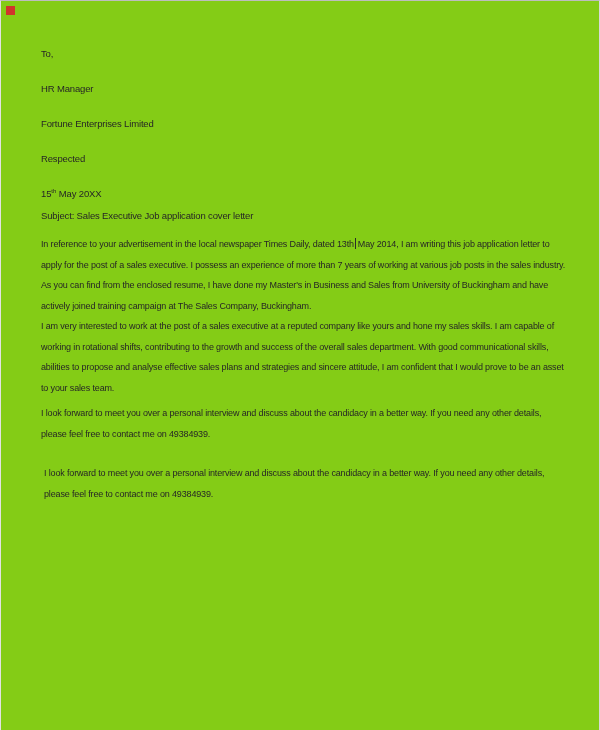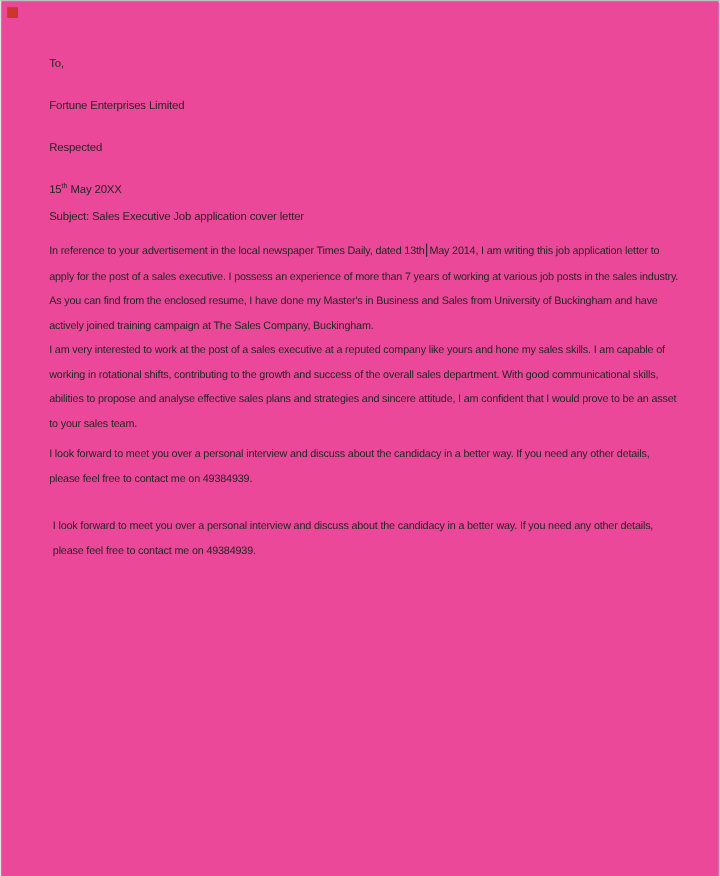--- a/index.html
+++ b/index.html
@@ -9,21 +9,21 @@
     height: 730px;
     background: #ffffff;
     font-family: "Liberation Sans", sans-serif;
     color: #262626;
     overflow: hidden;
   }
   .page {
     position: relative;
     width: 600px;
     height: 730px;
-    background: #ec4899;
+    background: #84cc16;
     border-top: 1px solid #bdbdbd;
     border-left: 1px solid #e2e2e2;
     border-right: 1px solid #d8d8d8;
   }
   .red-marker {
     position: absolute;
     left: 5px;
     top: 5px;
     width: 9px;
     height: 9px;
@@ -82,20 +82,21 @@
 <body>
 
 <div class="page">
 
   <div class="red-marker" style="background: rgb(208, 52, 44);"></div>
 
   <div class="content">
 
     <div class="address-block">
       <p>To,</p>
+      <p>HR Manager</p>
       <p>Fortune Enterprises Limited</p>
       <p>Respected</p>
     </div>
 
     <div class="meta-block">
       <p><span>15</span><sup>th</sup><span> May 20XX</span></p>
       <p>Subject: Sales Executive Job application cover letter</p>
     </div>
 
     <div class="body-block">

